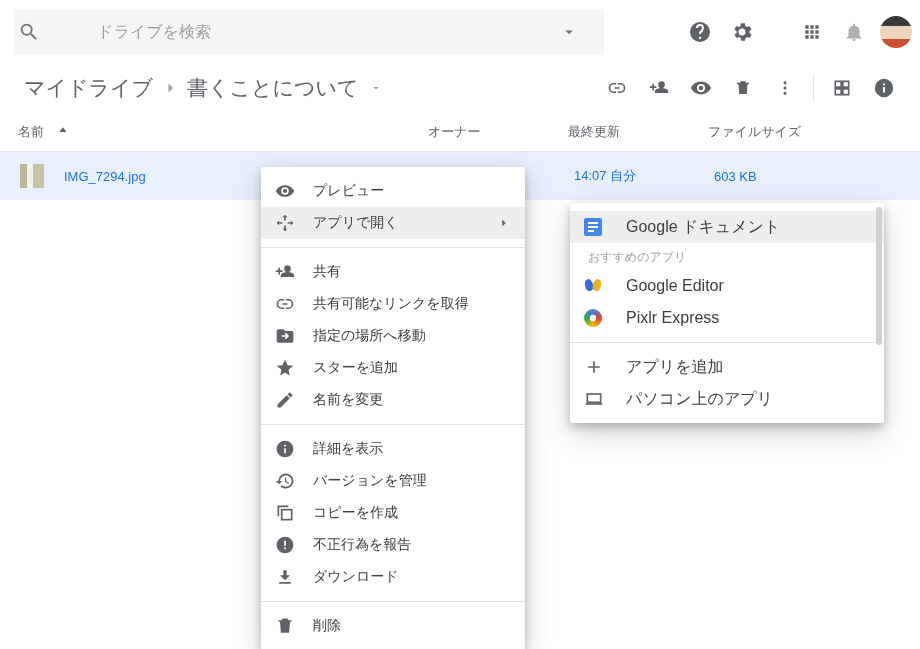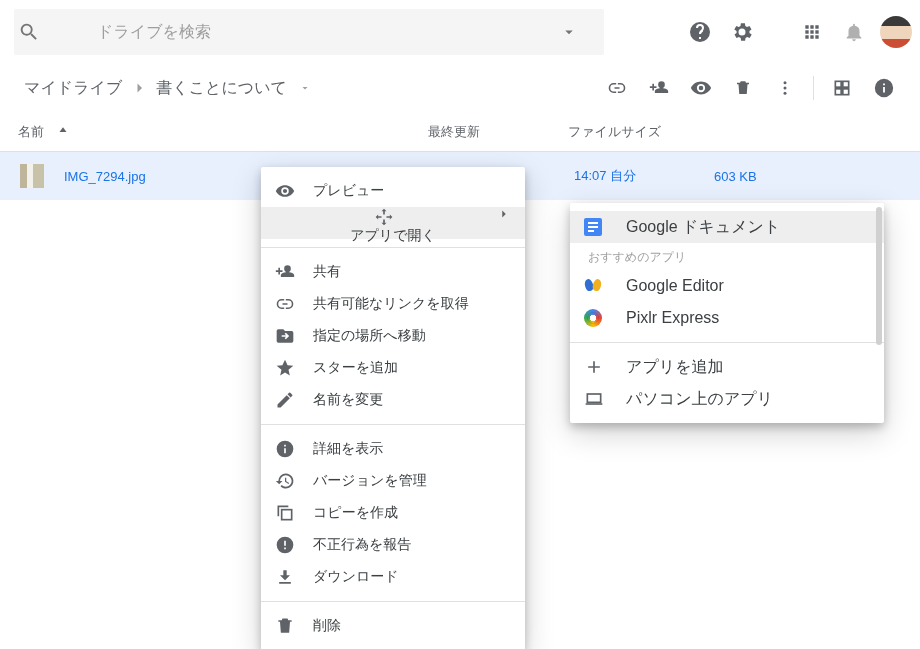--- a/index.html
+++ b/index.html
@@ -52,21 +52,21 @@
   }
 
   
   .toolbar {
     height: 48px;
     display: flex;
     align-items: center;
     padding: 0 16px 0 24px;
     color: #5f6368;
   }
-  .breadcrumb { display:flex; align-items:center; gap:8px; font-size:16px; color:#5f6368; }
+  .breadcrumb { display:flex; align-items:center; gap:8px; font-size:21px; color:#5f6368; }
   .breadcrumb .crumb { color:#5f6368; }
   .breadcrumb .sep { color:#9e9e9e; }
   .breadcrumb .drop-sm { font-size:10px; color:#9e9e9e; margin-left:4px;}
   .toolbar-spacer { flex:1; }
   .tb-icons { display:flex; align-items:center; gap:2px; }
   .tb-icons .ic { width:40px; height:40px; display:flex; align-items:center; justify-content:center; color:#5f6368; }
   .tb-sep { width:1px; height:24px; background:#e0e0e0; margin:0 6px; }
 
   
   .list-header {
@@ -110,21 +110,21 @@
     box-shadow:0 4px 10px rgba(0,0,0,.22), 0 10px 30px rgba(0,0,0,.18);
     padding:8px 0;
     z-index:20;
   }
   .ctx .item {
     height:32px; display:flex; align-items:center;
     padding:0 14px 0 14px;
     color:#3c4043; font-size:14px;
     position:relative;
   }
-  .ctx .item.hover { background:#eeeeee;flex-direction:column; }
+  .ctx .item.hover { background:#eeeeee; }
   .ctx .item .mi-ic { width:38px; display:flex; align-items:center;}
   .ctx .item .mi-ic svg, .ctx .item .mi-ic span.u { color:#5f6368; }
   .ctx .item .arrow { position:absolute; right:14px; }
   .ctx .div { height:1px; background:#e0e0e0; margin:8px 0; }
 
   
   .sub {
     position:absolute;
     left:570px; top:203px;
     width:314px;
@@ -291,20 +291,21 @@
 
 <div class="list-header">
   <div class="col-name">
     <span>名前</span>
     <span>
       <svg width="14" height="14" viewBox="0 0 24 24" fill="#5f6368">
           <path d="M12 4l6 8H6z"></path>
         </svg>
     </span>
   </div>
+  <div class="col-owner">オーナー</div>
   <div class="col-mod">最終更新</div>
   <div class="col-size">ファイルサイズ</div>
 </div>
 
 <div class="file-row">
   <div class="thumb"></div>
   <div class="fname">IMG_7294.jpg</div>
   <div class="fowner"></div>
   <div class="fmod">14:07 自分</div>
   <div class="fsize">603 KB</div>

